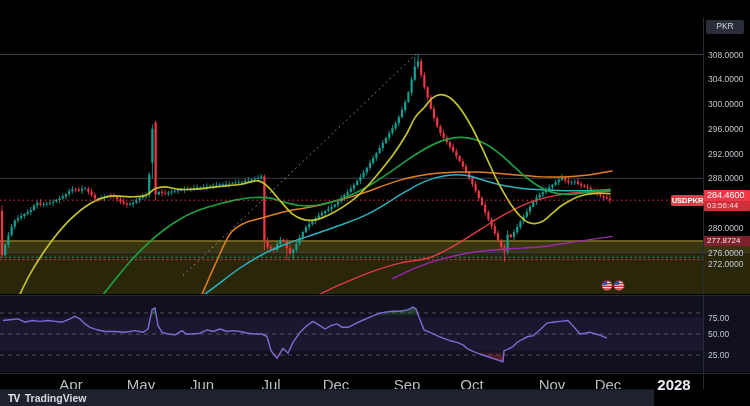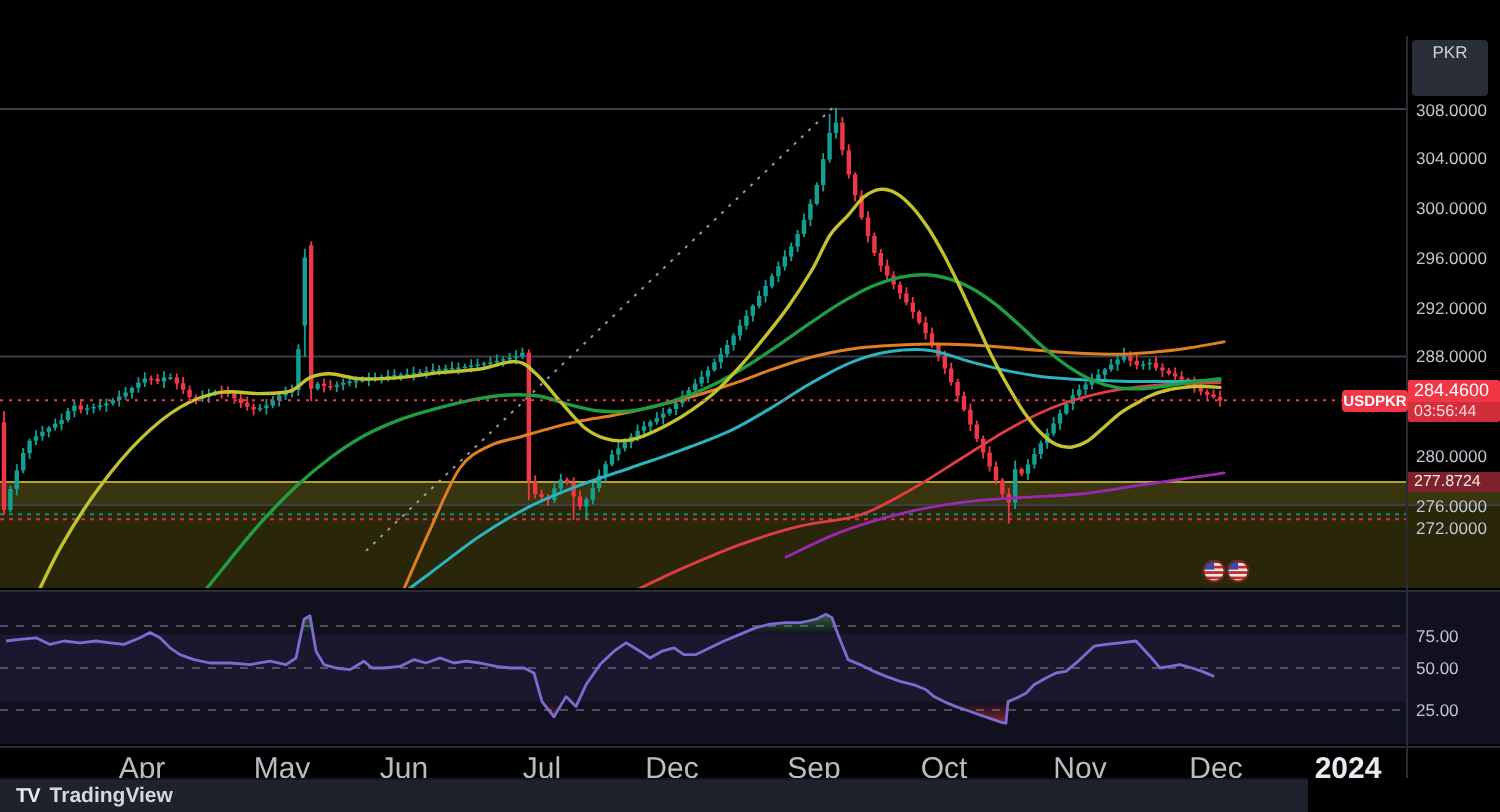--- a/index.html
+++ b/index.html
@@ -6,21 +6,21 @@
   #app{position:relative;width:750px;height:406px;background:#000;overflow:hidden;
        font-family:"Liberation Sans",sans-serif;-webkit-font-smoothing:antialiased;}
   #chart-svg{position:absolute;left:0;top:0;}
   .topbar{position:absolute;left:0;top:0;width:750px;height:18px;background:#1e222d;
           color:#9ba1ad;font-size:9.5px;line-height:18px;padding-left:8px;box-sizing:border-box;
           white-space:nowrap;z-index:5;}
   .legend{position:absolute;left:8px;top:22px;font-size:10px;color:#d7dbe2;z-index:5;white-space:nowrap;}
   .legend .lt{color:#b9bdc7;margin-left:7px;}
   .legend .val{color:#f23645;}
   .legend .chg{color:#f23645;margin-left:7px;}
-  .pkr-btn{position:absolute;left:706px;top:20px;width:38px;height:28px;background:#2a2e39;
+  .pkr-btn{position:absolute;left:706px;top:20px;width:38px;height:14px;background:#2a2e39;
            border-radius:2px;color:#cfd3dc;font-size:8.5px;text-align:center;line-height:12px;z-index:6;}
   .ptick,.rtick{position:absolute;left:708px;color:#c2c6ce;font-size:8.5px;line-height:10px;z-index:4;}
   .mlabel{position:absolute;top:376px;color:#b8bcc5;font-size:15px;transform:translateX(-50%);z-index:4;}
   .ylabel{color:#e8ebf1;font-weight:700;}
   .usdpkr-tag{position:absolute;left:671px;top:195px;width:33px;height:11px;background:#f23645;
               border-radius:2px;color:#fff;font-size:7.5px;font-weight:700;text-align:center;line-height:11px;z-index:6;}
   .cur-label{position:absolute;left:704px;top:190px;width:46px;z-index:6;border-radius:1px;overflow:hidden;}
   .cur-price{background:#f23645;color:#fff;font-size:9px;height:11px;line-height:11px;padding-left:3px;}
   .cur-count{background:#cf2e3a;color:#ffd9dc;font-size:8px;height:10px;line-height:10px;padding-left:3px;}
   .lvl-label{position:absolute;left:704px;top:236px;width:46px;height:10px;background:#7d222c;
@@ -134,23 +134,23 @@
       <div class="rtick" style="top: 313px;">75.00</div>
       <div class="rtick" style="top: 329px;">50.00</div>
       <div class="rtick" style="top: 350.018px;">25.00</div>
       <div class="mlabel" style="left: 71px;">Apr</div>
       <div class="mlabel" style="left: 119px; padding-left: 44px;">May</div>
       <div class="mlabel" style="left: 202px;">Jun</div>
       <div class="mlabel" style="left: 271px;">Jul</div>
       <div class="mlabel" style="left: 336px;">Dec</div>
       <div class="mlabel" style="left: 407px;">Sep</div>
       <div class="mlabel" style="left: 472px;">Oct</div>
-      <div class="mlabel" style="left: 540px;">Nov</div>
+      <div class="mlabel" style="left: 552px;">Nov</div>
       <div class="mlabel" style="left: 608px;">Dec</div>
-      <div class="mlabel ylabel" style="left: 674px;">2024</div>
+      <div class="mlabel ylabel" style="left: 674px;">2028</div>
     </div>
 
   <div class="footer">
     <span class="tvmark">TV</span>
     <span class="brand">TradingView</span>
   </div>
 
 </div>
 
 </body></html>

